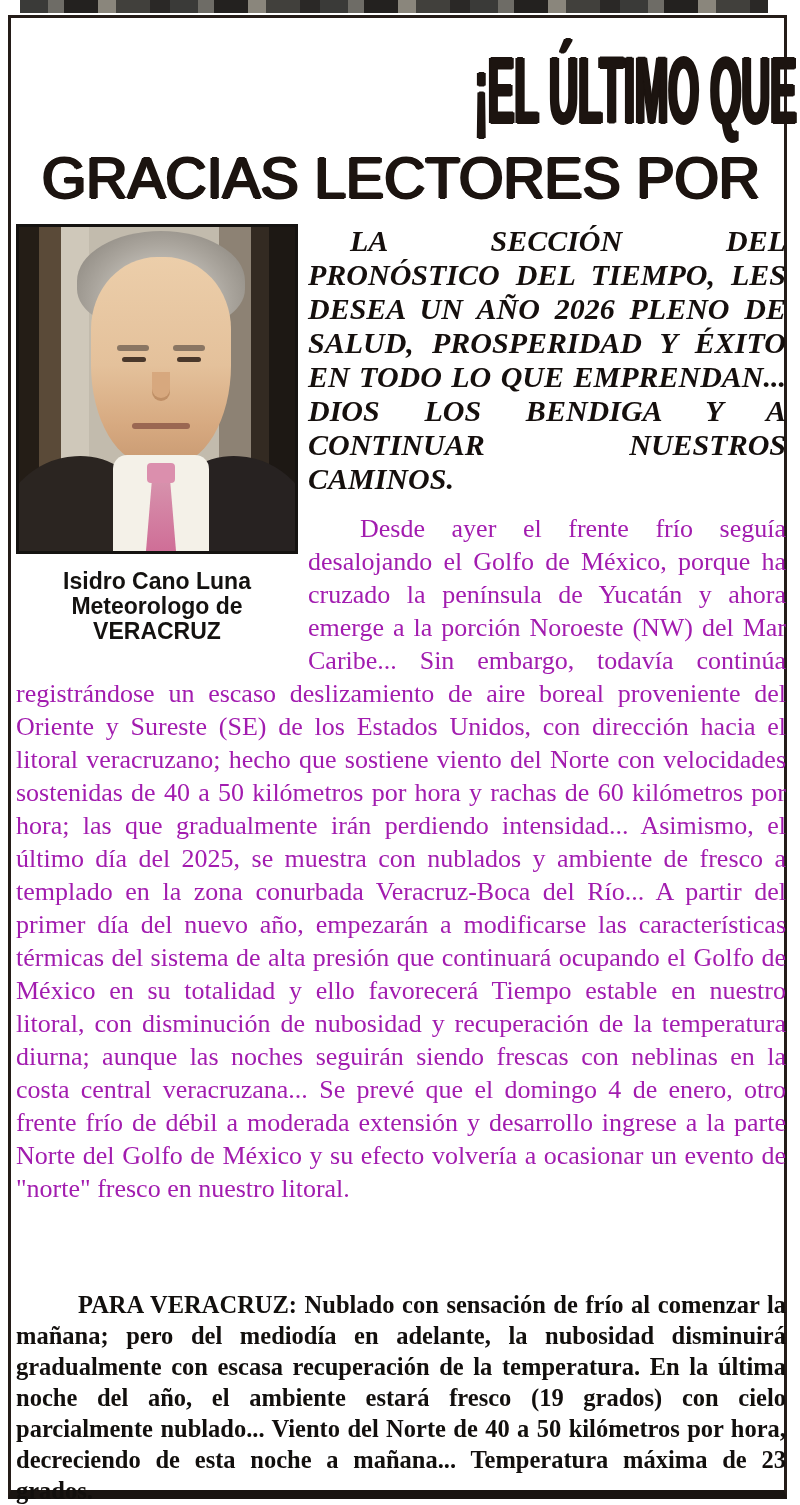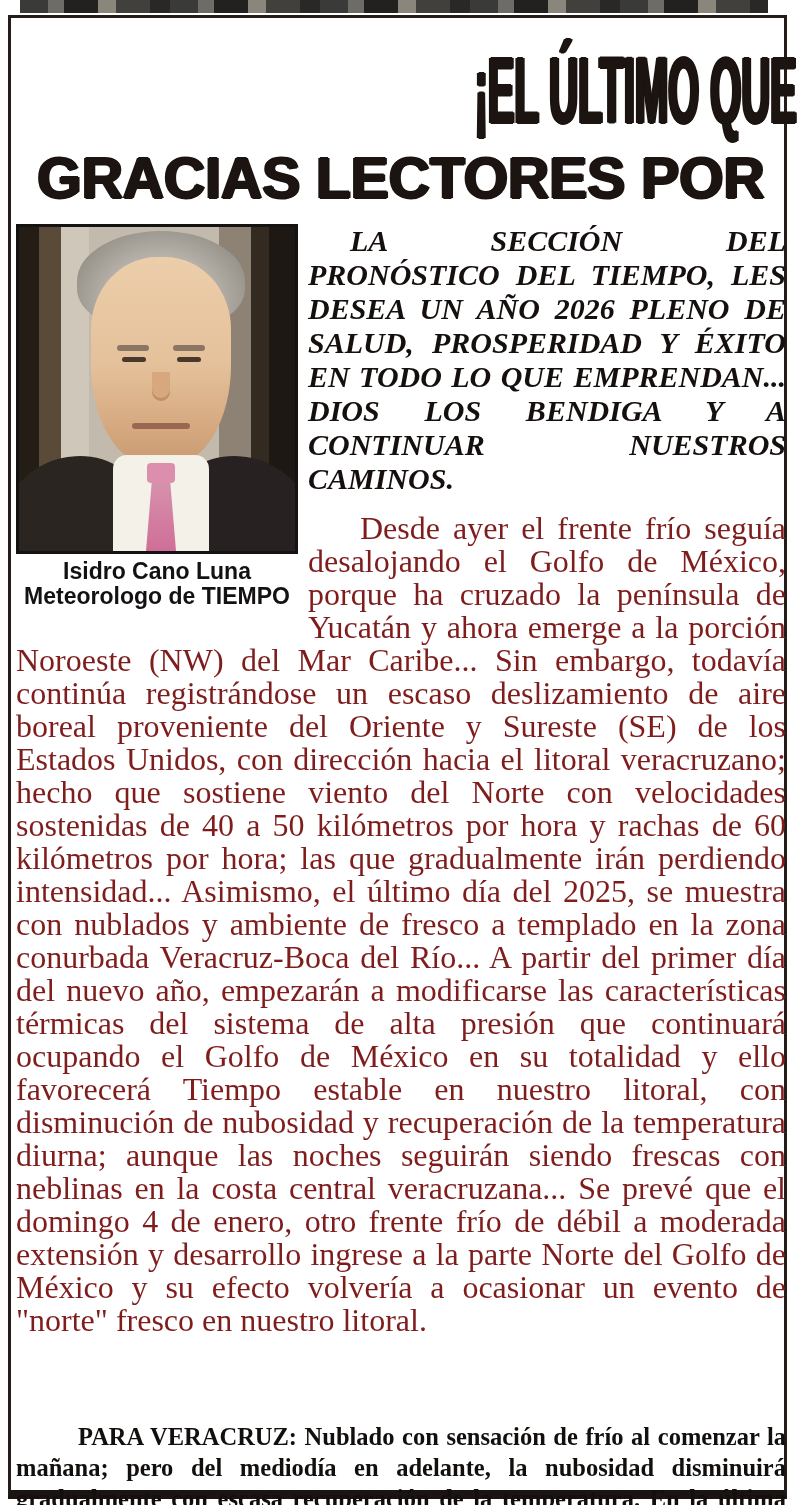--- a/index.html
+++ b/index.html
@@ -10,21 +10,21 @@
     background:repeating-linear-gradient(90deg,#3a3a38 0 28px,#6e6c66 28px 44px,#23211f 44px 78px,#8a867c 78px 96px,#41403c 96px 130px,#2a2826 130px 150px);}
   
   .frame{position:absolute;left:8px;top:15px;width:779px;height:1484px;box-sizing:border-box;
     border:3px solid #241c18;border-bottom:9px solid #1a1512;}
   .content{position:absolute;left:16px;top:18px;width:770px;}
 
   .headline-main{margin:20px 0 0;height:104px;line-height:104px;text-align:center;white-space:nowrap;}
   .h1x{display:inline-block;font-family:"Liberation Sans",sans-serif;font-weight:bold;font-size:95px;
     color:#1c1410;transform:scaleX(0.42);transform-origin:50% 50%;
     text-shadow:2px 0 currentColor,-2px 0 currentColor,4px 0 currentColor,-4px 0 currentColor,0 1px currentColor,0 -1px currentColor;}
-  .headline-sub{margin-top:10px;text-align:center;font-family:"Liberation Sans",sans-serif;font-weight:bold;
+  .headline-sub{margin-top:10px;text-align:center;font-family:"Liberation Sans",sans-serif;font-weight:normal;
     font-size:57px;line-height:52px;color:#1c1410;
     text-shadow:1.5px 0 currentColor,-1.5px 0 currentColor,0 1px currentColor,0 -1px currentColor;}
 
   .article{margin-top:16px;}
   .photo-block{float:left;width:282px;margin:0 10px 6px 0;}
   .photo{position:relative;width:282px;height:330px;box-sizing:border-box;border:3px solid #151311;overflow:hidden;
     background:linear-gradient(90deg,#241d16 0 20px,#5a4a38 20px 42px,#cfc8ba 42px 70px,#c2bbad 70px 200px,#8d8274 200px 232px,#332a22 232px 250px,#1d1814 250px 282px);}
   .photo div{position:absolute;}
   .hair{left:58px;top:4px;width:168px;height:100px;border-radius:50% 50% 42% 42%;
     background:radial-gradient(ellipse at 50% 72%,#d6d3cd 15%,#aaa59d 58%,#8b867e 90%);}
@@ -38,26 +38,26 @@
   .nose{left:133px;top:145px;width:18px;height:26px;background:#d7a87e;border-radius:0 0 9px 9px;box-shadow:0 3px 0 #bf8f66;}
   .mouth{left:113px;top:196px;width:58px;height:6px;background:#9a6752;border-radius:3px;}
   .shoulder{bottom:-34px;width:140px;height:130px;background:#2b2521;}
   .shoulder.l{left:-16px;border-radius:60% 45% 0 0;transform:rotate(7deg);}
   .shoulder.r{right:-16px;border-radius:45% 60% 0 0;transform:rotate(-7deg);background:#272221;}
   .shirt{left:94px;bottom:0;width:96px;height:96px;background:#f4f1e8;border-radius:14px 14px 0 0;}
   .tie-knot{left:128px;bottom:68px;width:28px;height:20px;background:#db8fad;border-radius:4px;}
   .tie{left:127px;bottom:0;width:30px;height:72px;background:linear-gradient(180deg,#d793ad,#cf6e97);
     clip-path:polygon(20% 0,80% 0,100% 100%,0 100%);}
   .caption{font-family:"Liberation Sans",sans-serif;font-weight:bold;font-size:23px;line-height:25px;
-    text-align:center;color:#141210;margin-top:5px;}
+    text-align:center;color:#141210;margin-top:15px;}
 
   p{margin:0;}
   .intro{margin-top:20px;font-style:italic;font-weight:bold;font-size:30px;line-height:34px;
     text-align:justify;text-indent:42px;color:#150f0d;}
-  .body1{margin-top:16px;font-size:32px;line-height:33px;text-align:justify;text-indent:52px;color:#7f1d1d;}
+  .body1{margin-top:16px;font-size:26px;line-height:33px;text-align:justify;text-indent:52px;color:#a21caf;}
   .forecast{margin-top:84px;font-weight:bold;font-size:24.5px;line-height:31px;text-align:justify;
     text-indent:62px;color:#120f0d;}
 </style>
 </head>
 <body>
 
 <div class="page">
   <div class="top-strip"></div>
   <div class="frame"></div>
 
@@ -84,21 +84,21 @@
           <div class="nose"></div>
           <div class="mouth"></div>
           <div class="shoulder l"></div>
           <div class="shoulder r"></div>
           <div class="shirt"></div>
           <div class="tie"></div>
           <div class="tie-knot"></div>
         </div>
         <figcaption class="caption">
           <div>Isidro Cano Luna</div>
-          <div>Meteorologo de TIEMPO</div>
+          <div>Meteorologo de VERACRUZ</div>
         </figcaption>
       </figure>
 
       <p class="intro">LA SECCIÓN DEL PRONÓSTICO DEL TIEMPO, LES DESEA UN AÑO 2026 PLENO DE SALUD, PROSPERIDAD Y ÉXITO EN TODO LO QUE EMPRENDAN... DIOS LOS BENDIGA Y A CONTINUAR NUESTROS CAMINOS.</p>
 
       <p class="body1">Desde ayer el frente frío seguía desalojando el Golfo de México, porque ha cruzado la península de Yucatán y ahora emerge a la porción Noroeste (NW) del Mar Caribe... Sin embargo, todavía continúa registrándose un escaso deslizamiento de aire boreal proveniente del Oriente y Sureste (SE) de los Estados Unidos, con dirección hacia el litoral veracruzano; hecho que sostiene viento del Norte con velocidades sostenidas de 40 a 50 kilómetros por hora y rachas de 60 kilómetros por hora; las que gradualmente irán perdiendo intensidad... Asimismo, el último día del 2025, se muestra con nublados y ambiente de fresco a templado en la zona conurbada Veracruz-Boca del Río... A partir del primer día del nuevo año, empezarán a modificarse las características térmicas del sistema de alta presión que continuará ocupando el Golfo de México en su totalidad y ello favorecerá Tiempo estable en nuestro litoral, con disminución de nubosidad y recuperación de la temperatura diurna; aunque las noches seguirán siendo frescas con neblinas en la costa central veracruzana... Se prevé que el domingo 4 de enero, otro frente frío de débil a moderada extensión y desarrollo ingrese a la parte Norte del Golfo de México y su efecto volvería a ocasionar un evento de "norte" fresco en nuestro litoral.</p>
 
       <p class="forecast">PARA VERACRUZ: Nublado con sensación de frío al comenzar la mañana; pero del mediodía en adelante, la nubosidad disminuirá gradualmente con escasa recuperación de la temperatura. En la última noche del año, el ambiente estará fresco (19 grados) con cielo parcialmente nublado... Viento del Norte de 40 a 50 kilómetros por hora, decreciendo de esta noche a mañana... Temperatura máxima de 23 grados.</p>
 
     </div>

